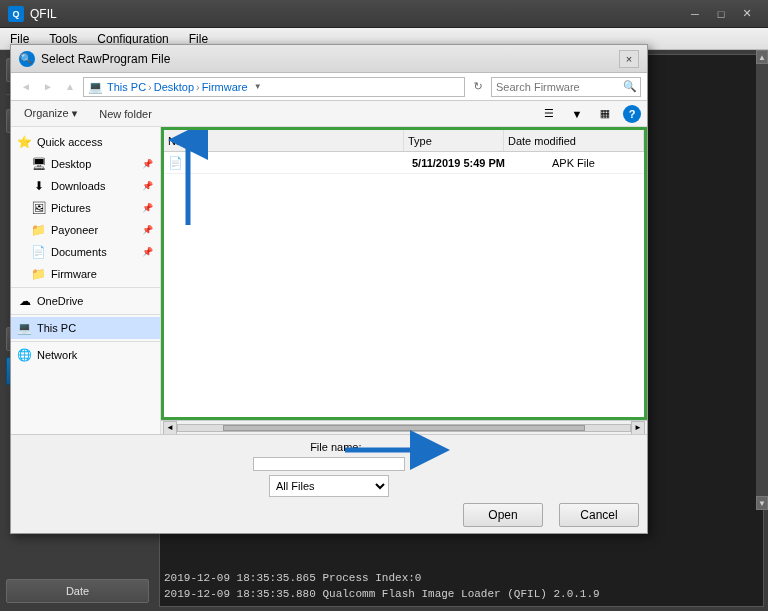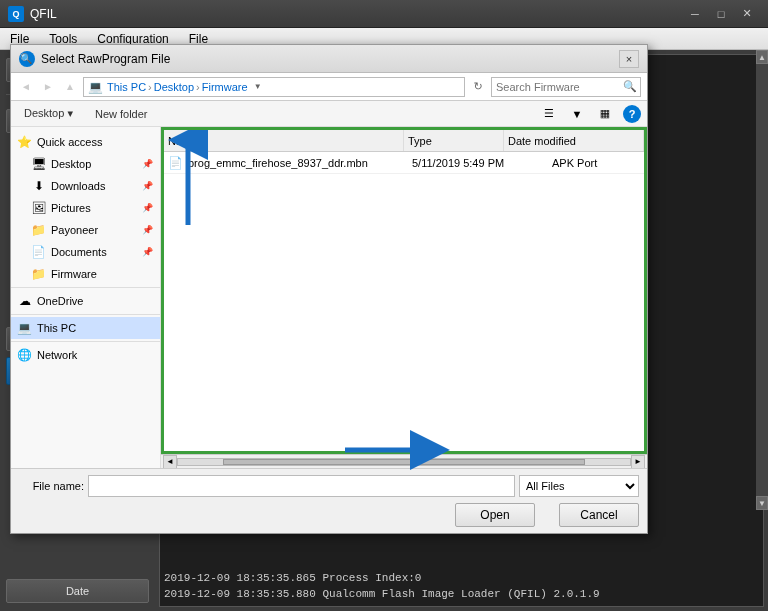--- a/index.html
+++ b/index.html
@@ -476,21 +476,21 @@
       align-items: center;
       justify-content: center;
       font-size: 12px;
       flex-shrink: 0;
     }
     .file-name-cell {
       width: 244px;
       display: flex;
       align-items: center;
     }
-    .file-date-cell { width: 140px; }
+    .file-date-cell { width: 140px; font-weight: bold; }
     .file-type-cell { flex: 1; }
 
     
     .h-scrollbar-area {
       height: 14px;
       background: #f0f0f0;
       border-top: 1px solid #ccc;
       display: flex;
       align-items: center;
       padding: 0 2px;
@@ -526,20 +526,21 @@
     .dialog-bottom {
       background: #f0f0f0;
       border-top: 1px solid #ccc;
       padding: 6px 8px;
     }
     .file-name-row {
       display: flex;
       align-items: center;
       gap: 4px;
       margin-bottom: 6px;
+      flex-direction: column;
     }
     .file-name-label {
       font-size: 11px;
       color: #000;
       width: 65px;
       text-align: right;
     }
     .file-name-input {
       flex: 1;
       height: 22px;
@@ -551,21 +552,21 @@
       width: 120px;
       height: 22px;
       border: 1px solid #bbb;
       font-size: 11px;
       background: #fff;
       padding: 0 2px;
     }
     .dialog-action-row {
       display: flex;
       justify-content: flex-end;
-      gap: 24px;
+      gap: 16px;
       align-items: center;
     }
     .open-btn {
       width: 80px;
       height: 24px;
       background: linear-gradient(to bottom, #f5f5f5, #e0e0e0);
       border: 1px solid #aaa;
       font-size: 12px;
       cursor: pointer;
       border-radius: 2px;
@@ -687,21 +688,21 @@
 
       <button class="refresh-btn">↻</button>
 
       <div class="search-wrapper">
         <input class="search-box" type="text" placeholder="Search Firmware" style="">
         <span class="search-icon-inner">🔍</span>
       </div>
     </div>
 
     <div class="dialog-toolbar">
-      <button class="toolbar-btn">Desktop ▾</button>
+      <button class="toolbar-btn">Organize ▾</button>
       <button class="toolbar-btn">New folder</button>
       <div class="toolbar-spacer"></div>
       <button class="view-btn">☰</button>
       <button class="view-btn">▼</button>
       <button class="view-btn">▦</button>
       <button class="help-btn">?</button>
     </div>
 
     <div class="dialog-content">
 
@@ -770,24 +771,23 @@
           <div style="background:#f0f0f0; height:22px; display:flex; align-items:center; border-bottom:1px solid #ccc;">
             <div class="col-header col-name">Name</div>
             <div class="col-header col-type">Type</div>
             <div class="col-header col-date">Date modified</div>
           </div>
 
           <div class="file-rows">
             <div class="file-row">
               <div class="file-name-cell file-cell">
                 <span class="file-icon">📄</span>
-                <span>prog_emmc_firehose_8937_ddr.mbn</span>
               </div>
               <div class="file-date-cell file-cell">5/11/2019 5:49 PM</div>
-              <div class="file-type-cell file-cell">APK Port</div>
+              <div class="file-type-cell file-cell">APK File</div>
             </div>
           </div>
 
         </div>
 
         <div class="h-scrollbar-area">
           <div class="scroll-arrow-btn">◄</div>
           <div class="h-scrollbar-track">
             <div class="h-scrollbar-thumb"></div>
           </div>

